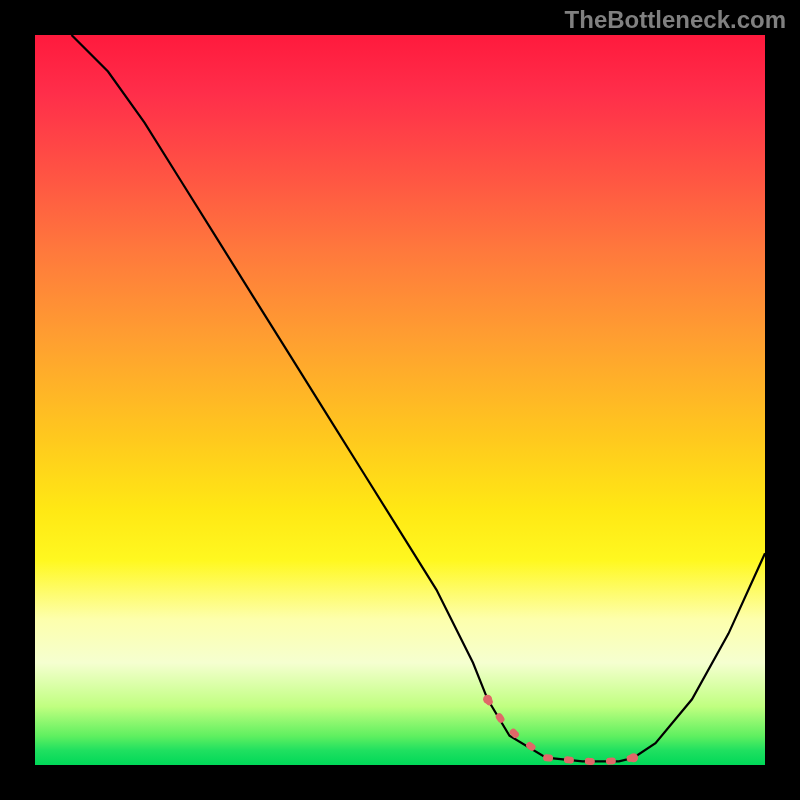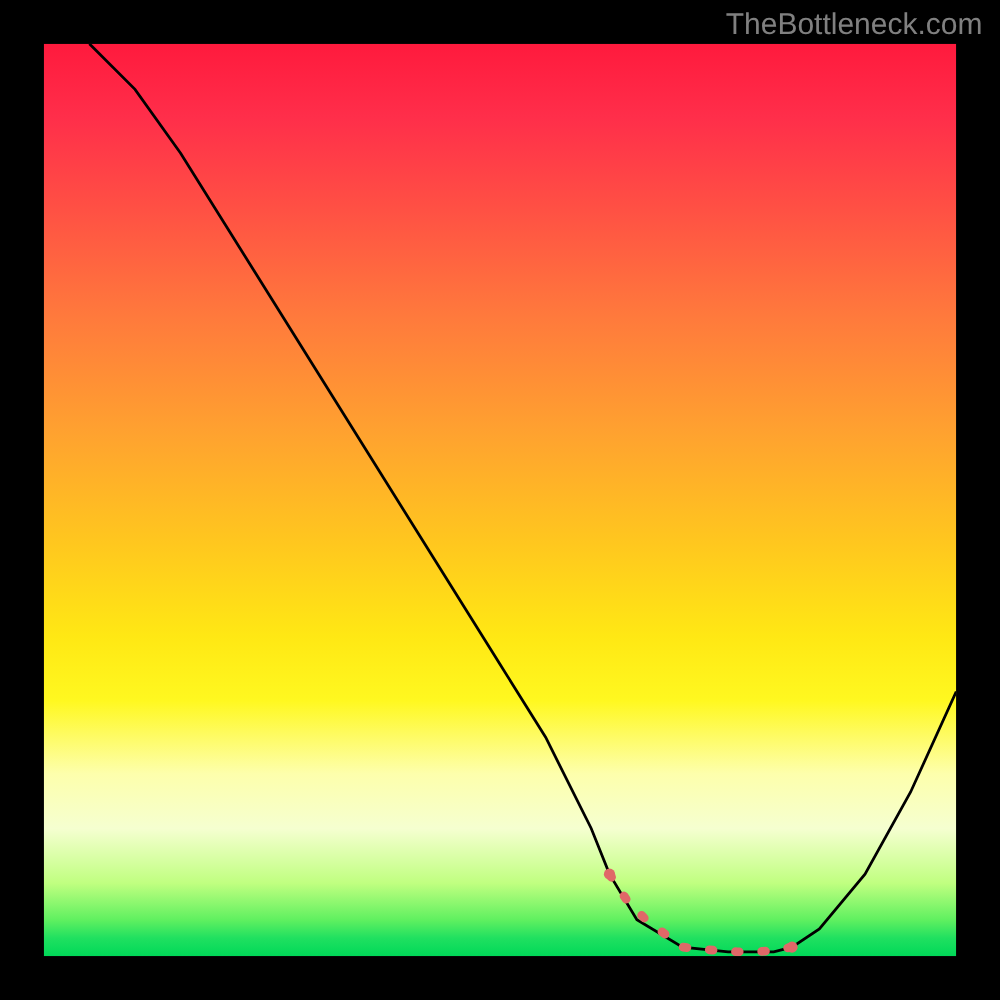--- a/index.html
+++ b/index.html
@@ -9,21 +9,21 @@
     background: #000;
     position: relative;
     font-family: Arial, sans-serif;
   }
   .watermark {
     position: absolute;
     top: 6px;
     right: 14px;
     color: #808080;
     font-size: 24px;
-    font-weight: normal;
+    font-weight: bold;
     z-index: 10;
   }
   .plot-area {
     position: absolute;
     left: 35px;
     top: 35px;
     width: 730px;
     height: 730px;
     overflow: hidden;
   }

